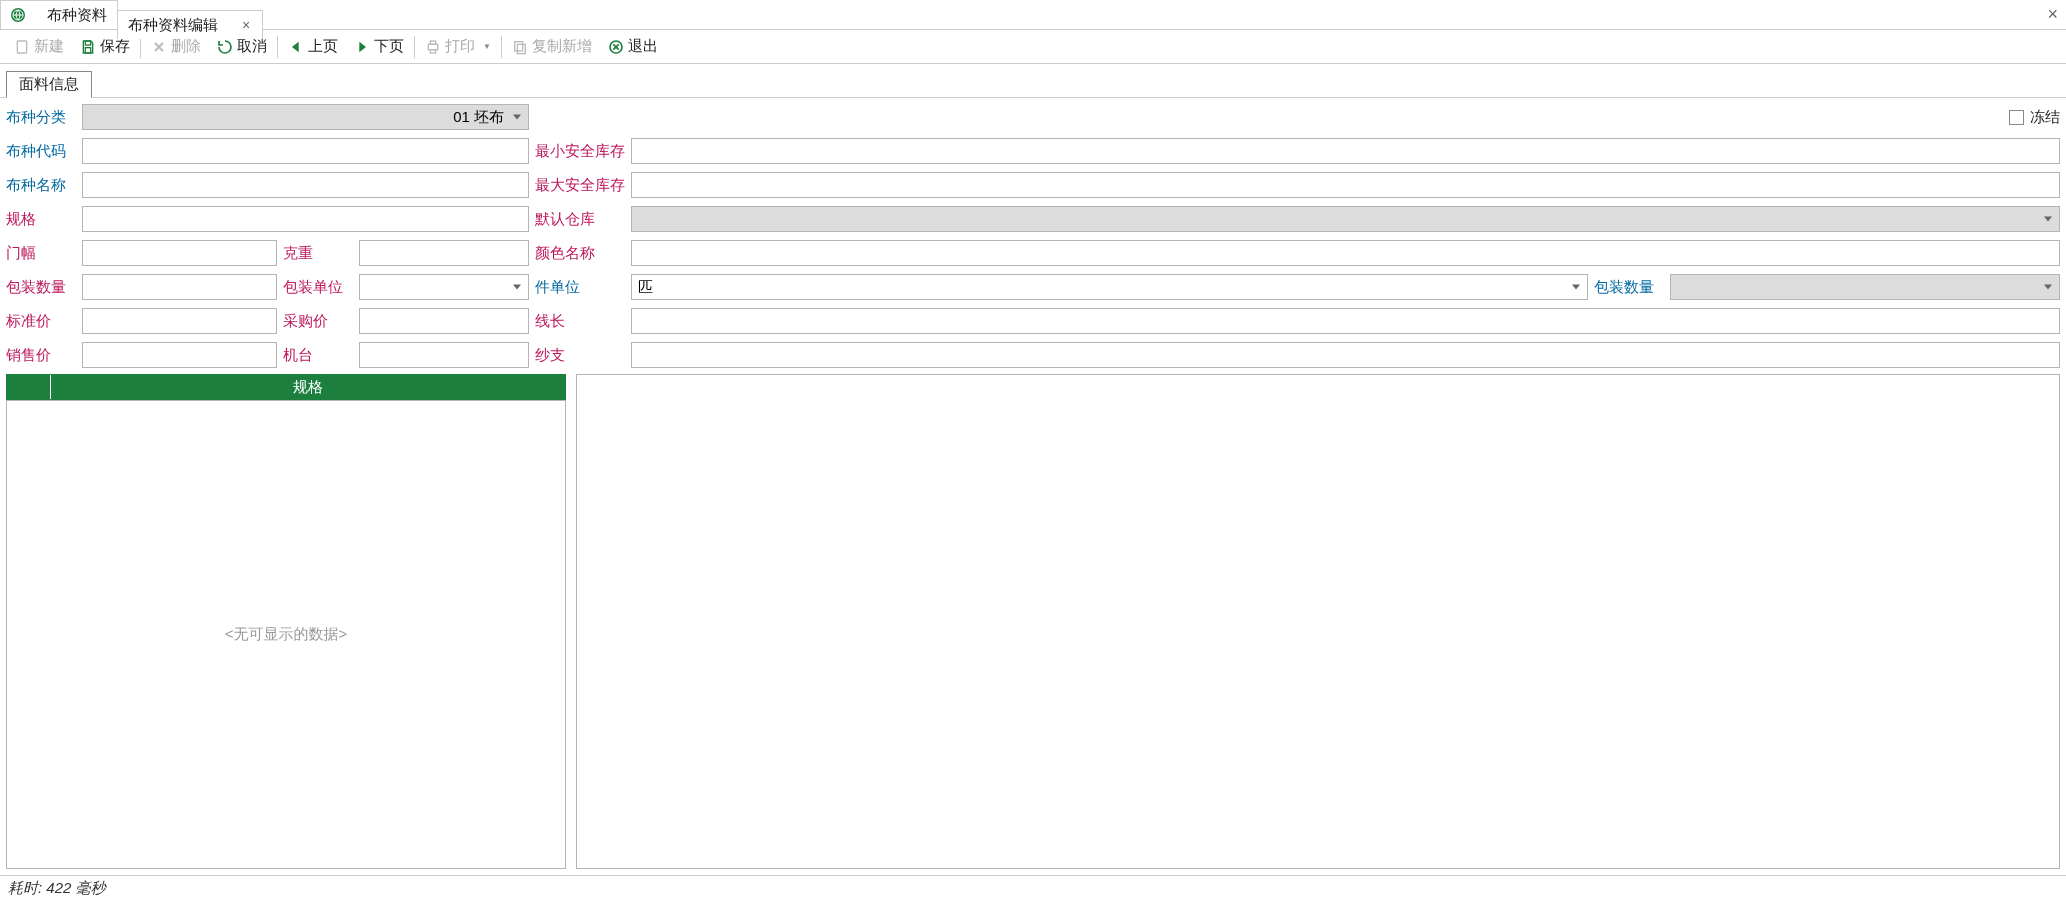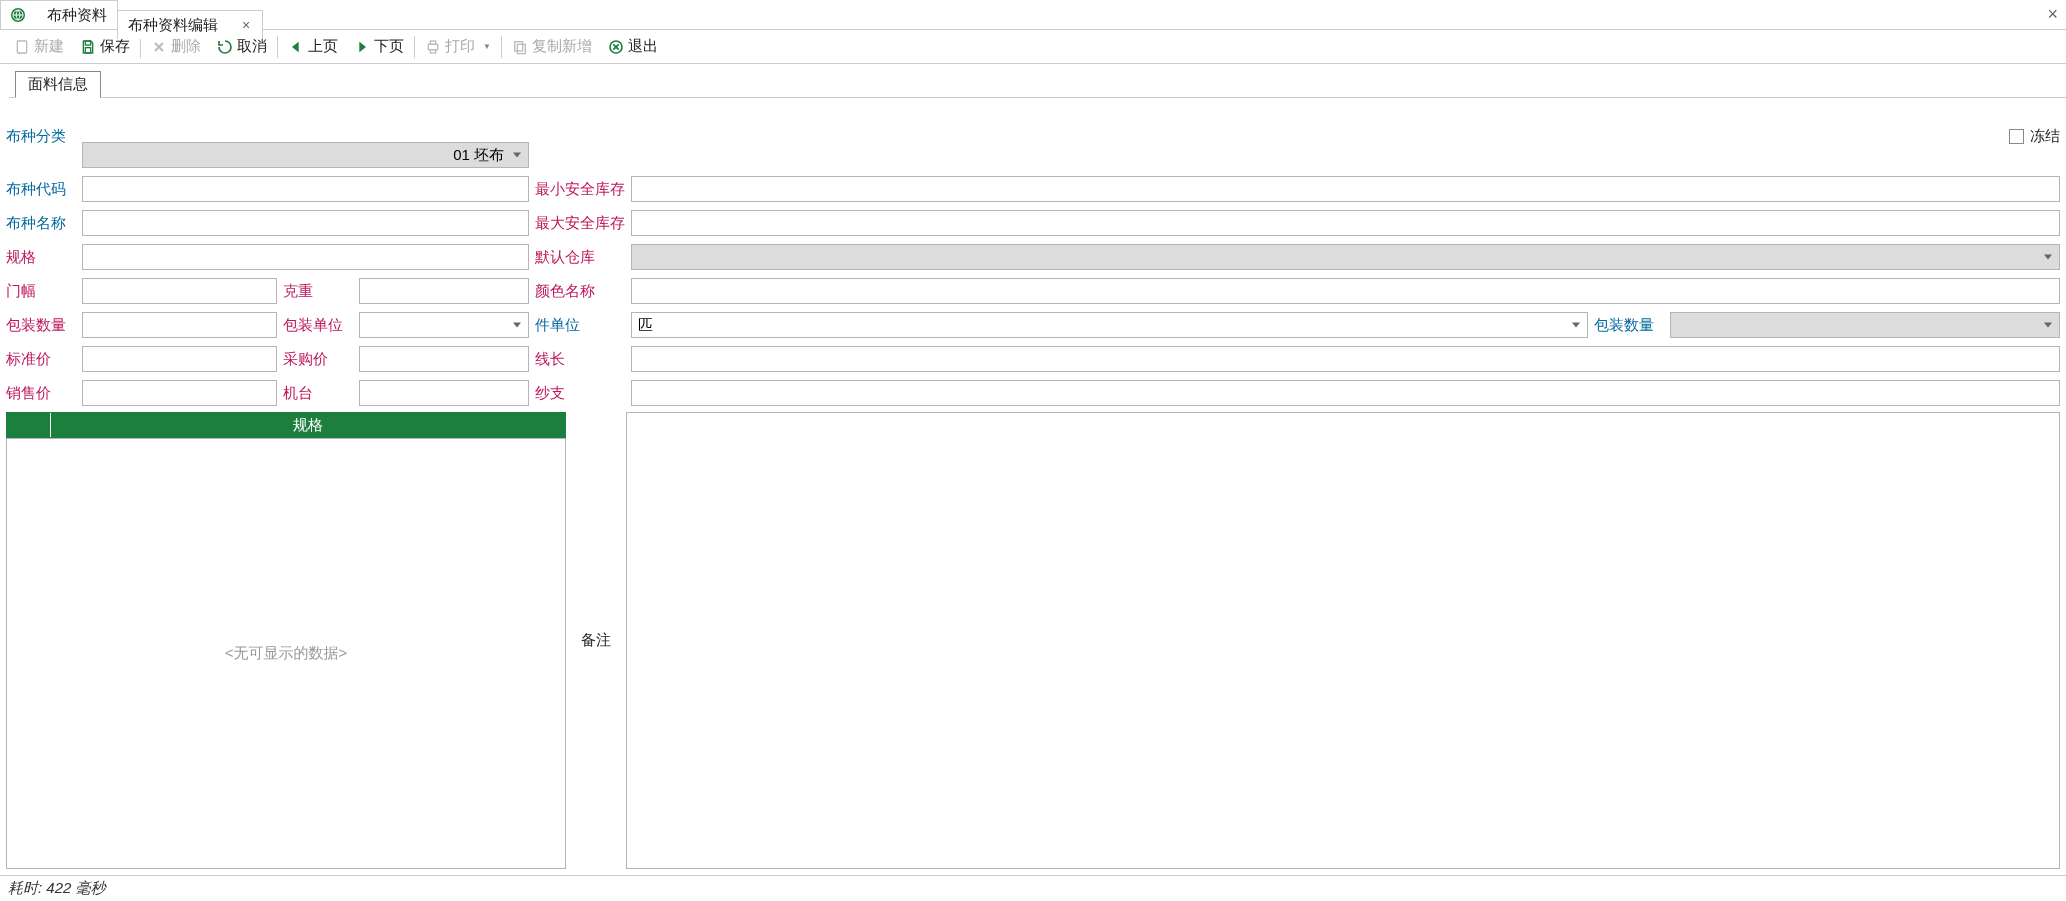--- a/index.html
+++ b/index.html
@@ -18,21 +18,21 @@
   
   .toolbar { display: flex; align-items: center; border-bottom: 1px solid #ccc; height: 34px; padding: 0 6px; gap: 0; }
   .tbtn { display: flex; align-items: center; gap: 4px; padding: 0 8px; height: 100%; cursor: pointer; }
   .tbtn span.lbl { font-size: 15px; color: #222; }
   .tbtn.disabled span.lbl { color: #aaa; }
   .tbtn svg { width: 16px; height: 16px; }
   .tsep { width: 1px; height: 22px; background: #ccc; margin: 0 2px; }
   .tdrop::after { content: "▼"; font-size: 8px; color: #888; margin-left: 4px; }
 
   
-  .subtab-wrap { padding: 6px 6px 0 6px; border-bottom: 1px solid #ccc; margin-left: 9px; }
+  .subtab-wrap { padding: 6px 6px 0 6px; border-bottom: 1px solid #ccc; }
   .subtab { display: inline-block; border: 1px solid #888; border-bottom: 1px solid #fff; padding: 3px 12px; position: relative; top: 1px; background: #fff; cursor: pointer; }
 
   
   .form-area { padding: 6px; display: grid; grid-template-columns: 70px 195px 70px 170px 90px 1fr 70px 390px; column-gap: 6px; row-gap: 8px; align-items: center; }
   .lbl { font-size: 15px; color: #be185d; white-space: nowrap; }
   .lbl.req { color: #0369a1; }
   .inp { height: 26px; border: 1px solid #b5b5b5; background: #fff; padding: 0 6px; font-size: 15px; width: 100%; }
   .sel { height: 26px; border: 1px solid #b5b5b5; background: #dcdcdc; padding: 0 6px; font-size: 15px; width: 100%; appearance: none; position: relative; }
   .sel-wrap { position: relative; width: 100%; }
   .sel-wrap::after { content: ""; position: absolute; right: 8px; top: 50%; width: 0; height: 0; border-left: 4px solid transparent; border-right: 4px solid transparent; border-top: 5px solid #666; transform: translateY(-50%); pointer-events: none; }
@@ -143,21 +143,21 @@
   </div>
 </div>
 
 <div class="subtab-wrap">
   <div class="subtab">面料信息</div>
 </div>
 
 <div class="form-area">
 
   <span class="lbl req col1">布种分类</span>
-  <div class="sel-wrap" style="grid-column:2/5;margin-top:38px;">
+  <div class="sel-wrap" style="grid-column:2/5;">
     <input class="sel" style="text-align: right; padding-right: 24px;" value="01 坯布">
   </div>
   <div style="grid-column:5/8;"></div>
   <div class="chk-wrap col8">
     <span class="chk"></span>
     <span>冻结</span>
   </div>
 
   <span class="lbl req col1">布种代码</span>
   <input class="inp" style="grid-column: 2 / 5;" value="">
@@ -210,17 +210,16 @@
 <div class="lower">
   <div class="spec-panel">
     <div class="spec-header">
       <div class="corner"></div>
       <div class="title">规格</div>
     </div>
     <div class="spec-body">
       <span>&lt;无可显示的数据&gt;</span>
     </div>
   </div>
-  <div class="remarks-label">备注</div>
   <textarea class="remarks-box" style=""></textarea>
 </div>
 
 <div class="status">耗时: 422 毫秒</div>
 
 </body></html>

